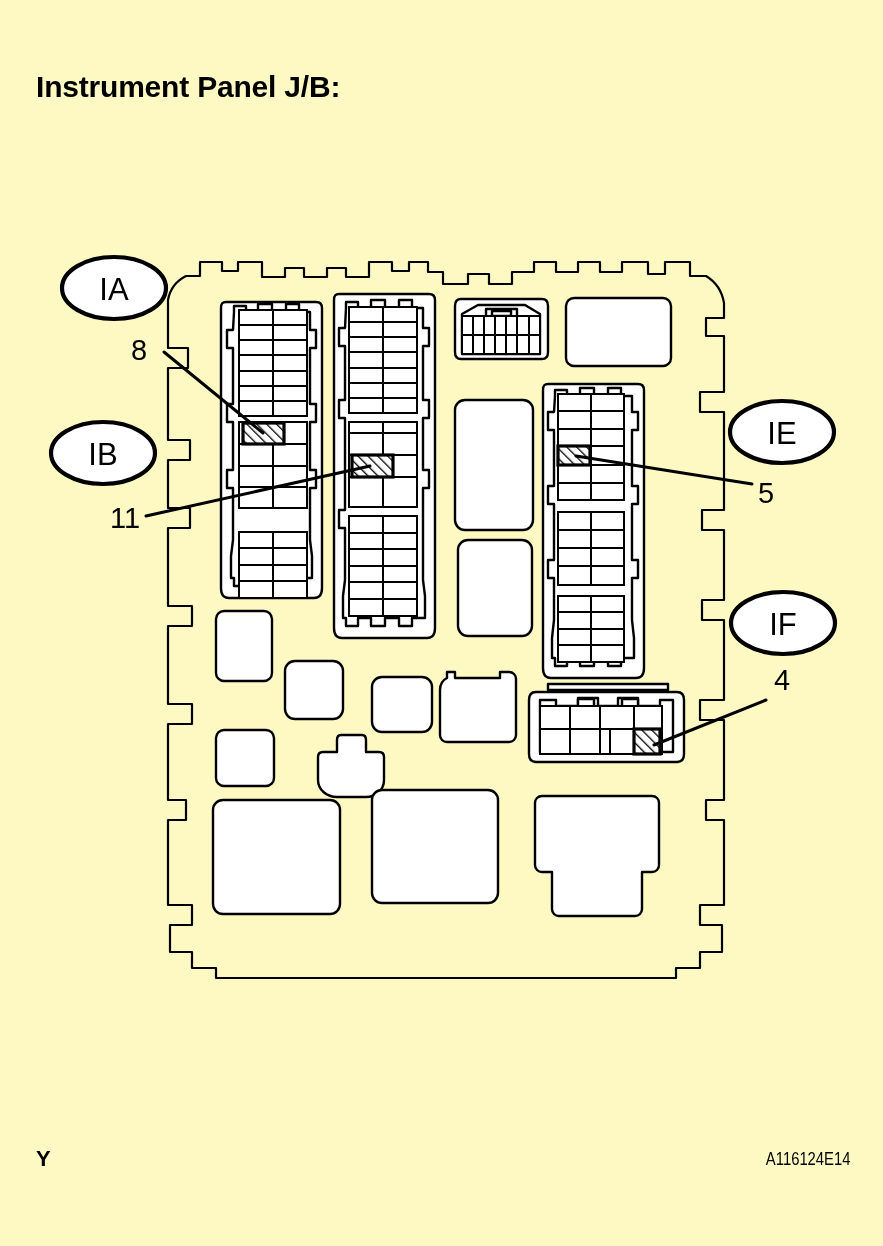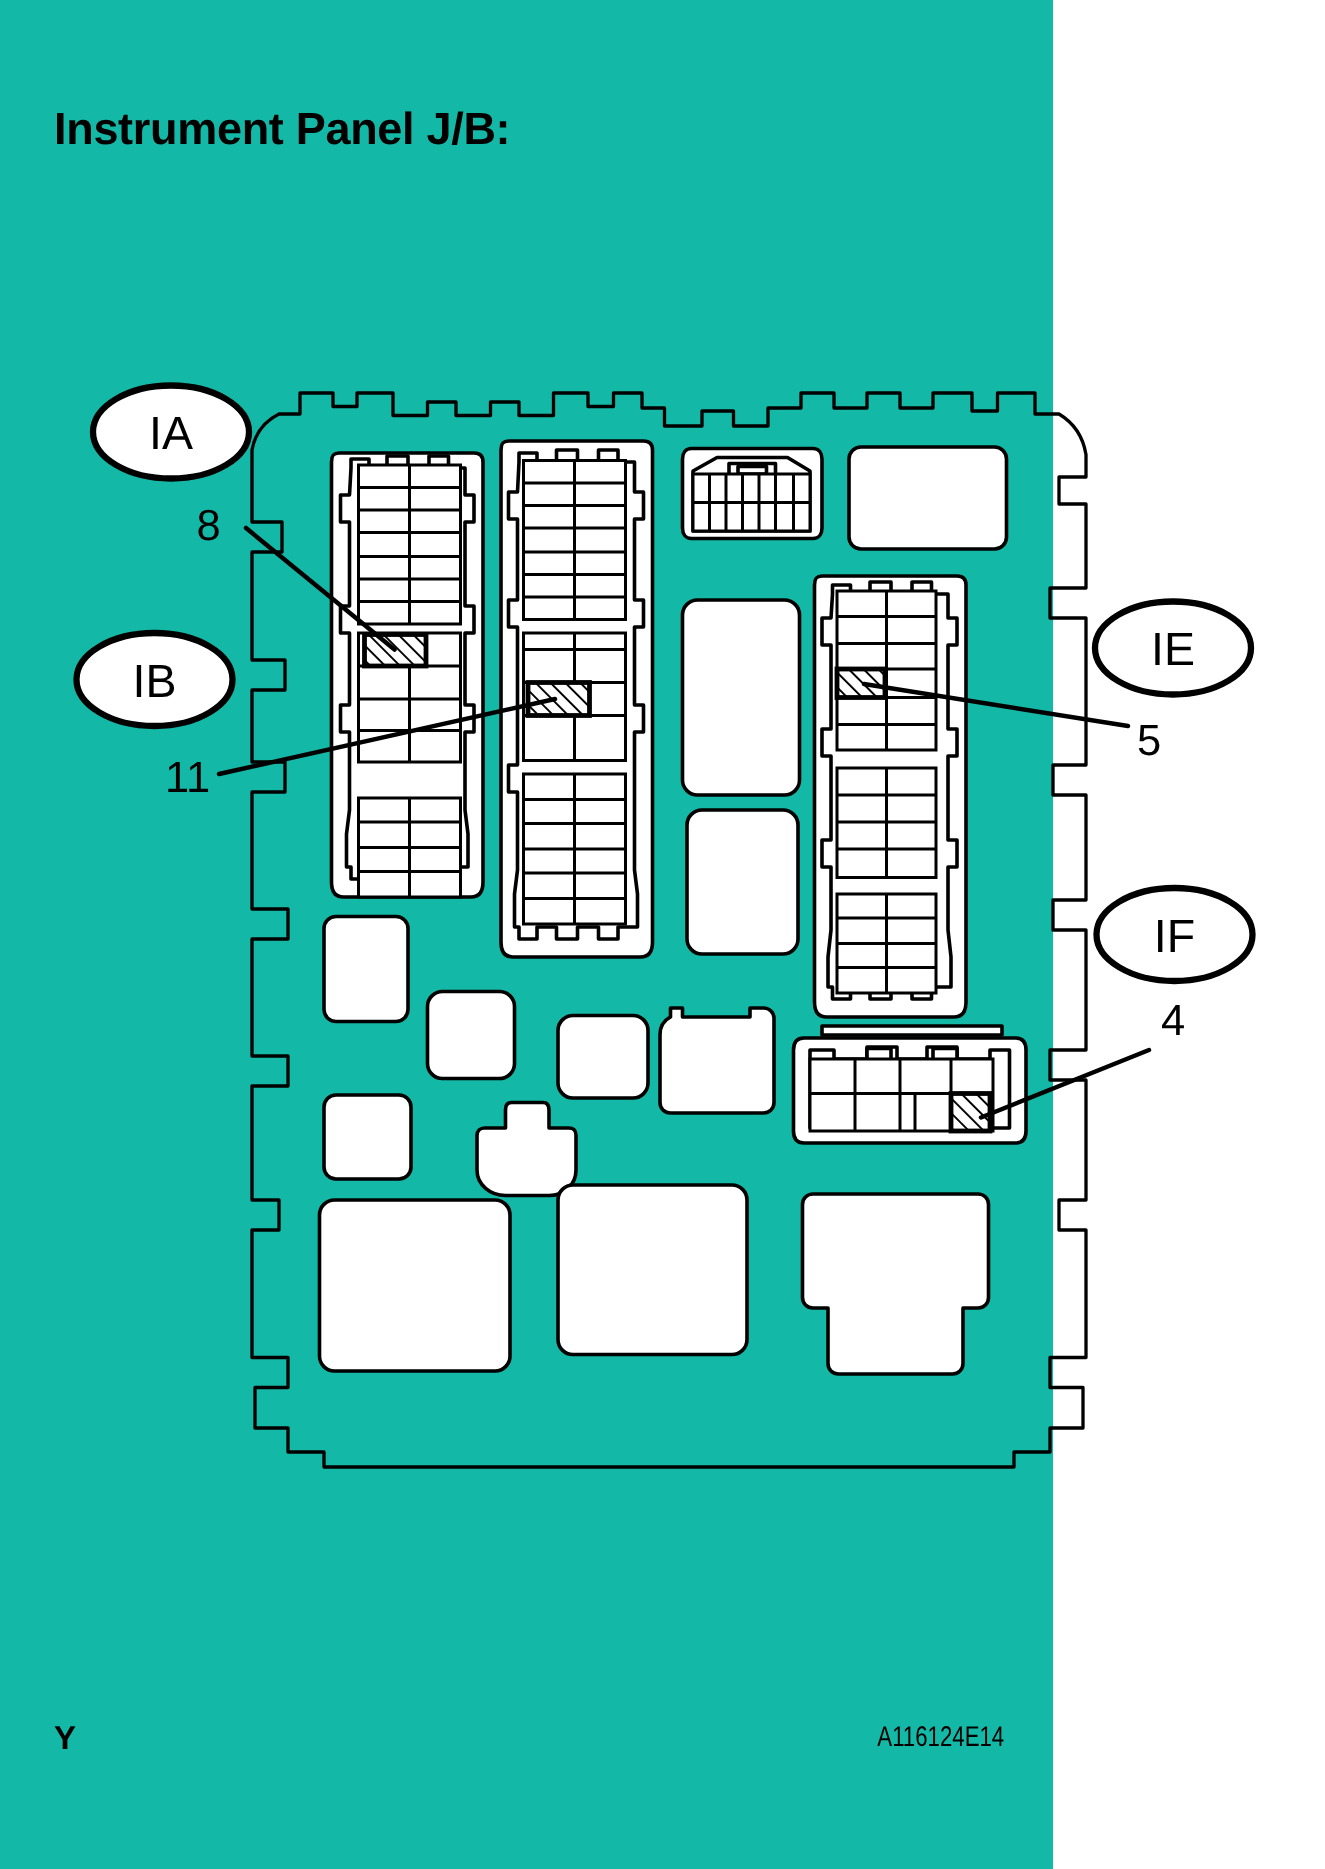--- a/index.html
+++ b/index.html
@@ -12,23 +12,23 @@
     width: 883px;
     height: 1246px;
     position: relative;
     font-family: "Liberation Sans", sans-serif;
     color: #000000;
     overflow: hidden;
   }
   #page {
     position: absolute;
     left: 0; top: 0;
-    width: 702px;
+    width: 883px;
     height: 1246px;
-    background: #14b8a6;
+    background: #fef9c3;
   }
   #page-title {
     position: absolute;
     left: 36px;
     top: 70px;
     font-size: 30px;
     font-weight: bold;
     letter-spacing: -0.2px;
     white-space: nowrap;
   }

